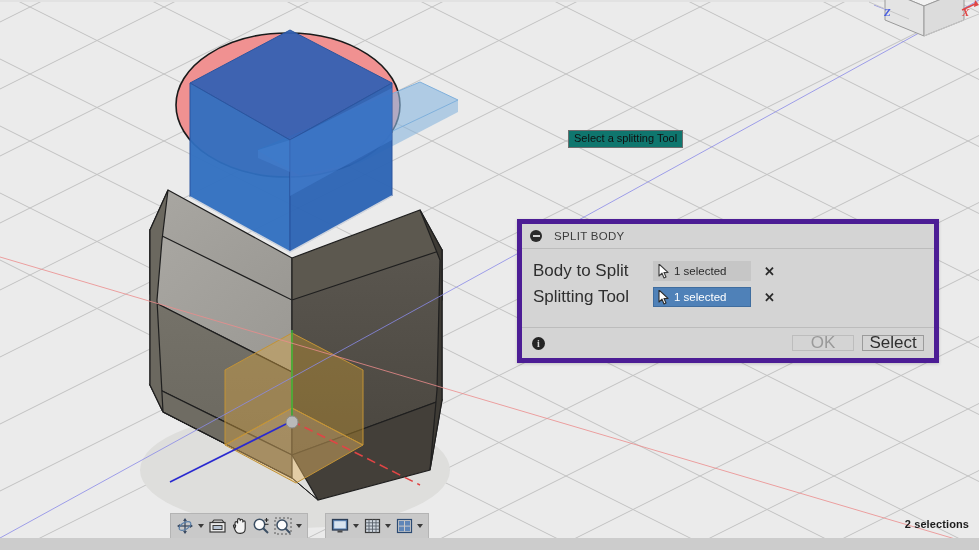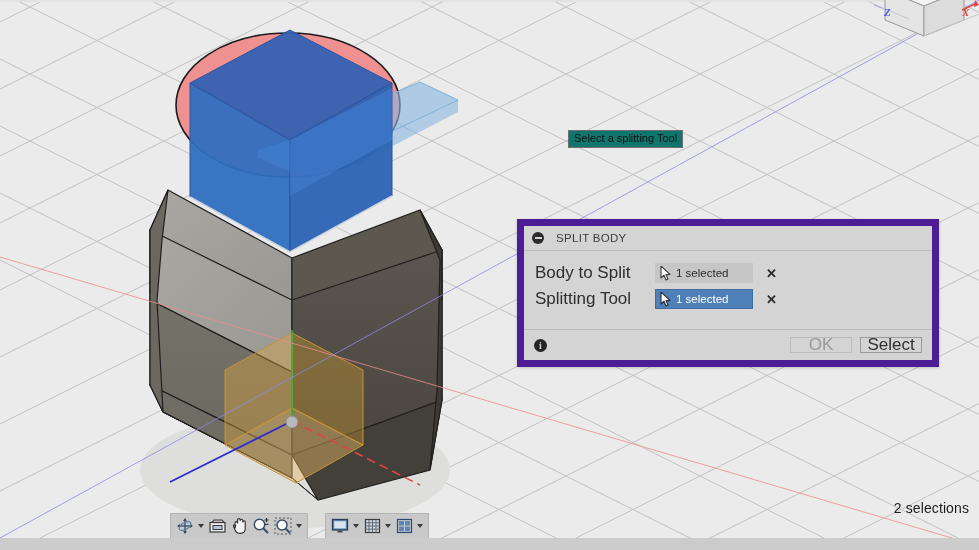--- a/index.html
+++ b/index.html
@@ -34,23 +34,23 @@
   }
 
   
   #statusbar {
     position: absolute; left: 0; bottom: 0;
     width: 979px; height: 12px;
     background: #cccccc;
   }
   #selection-count {
     position: absolute;
-    right: 10px; top: 500px;
-    font-size: 14px;
-    font-weight: normal;
+    right: 10px; top: 518px;
+    font-size: 11px;
+    font-weight: bold;
     color: #1c1c1c;
     letter-spacing: 0.1px;
   }
 
   
   #navbar {
     position: absolute;
     left: 170px; top: 513px;
     height: 26px;
     background: #c9c9c9;
@@ -117,21 +117,21 @@
     white-space: nowrap;
     line-height: 13px;
   }
 
   
   #dialog {
     position: absolute;
     left: 517px; top: 219px;
     width: 422px;
     background: #d4d4d4;
-    border: 7px solid #4c1d95;
+    border: 5px solid #4c1d95;
     box-shadow: 0 1px 3px rgba(0,0,0,0.18);
     box-sizing: border-box;
   }
   #dialog-header {
     height: 24px;
     background: #d4d4d4;
     border-bottom: 1px solid #bcbcbc;
     display: flex;
     align-items: center;
     padding-left: 8px;

